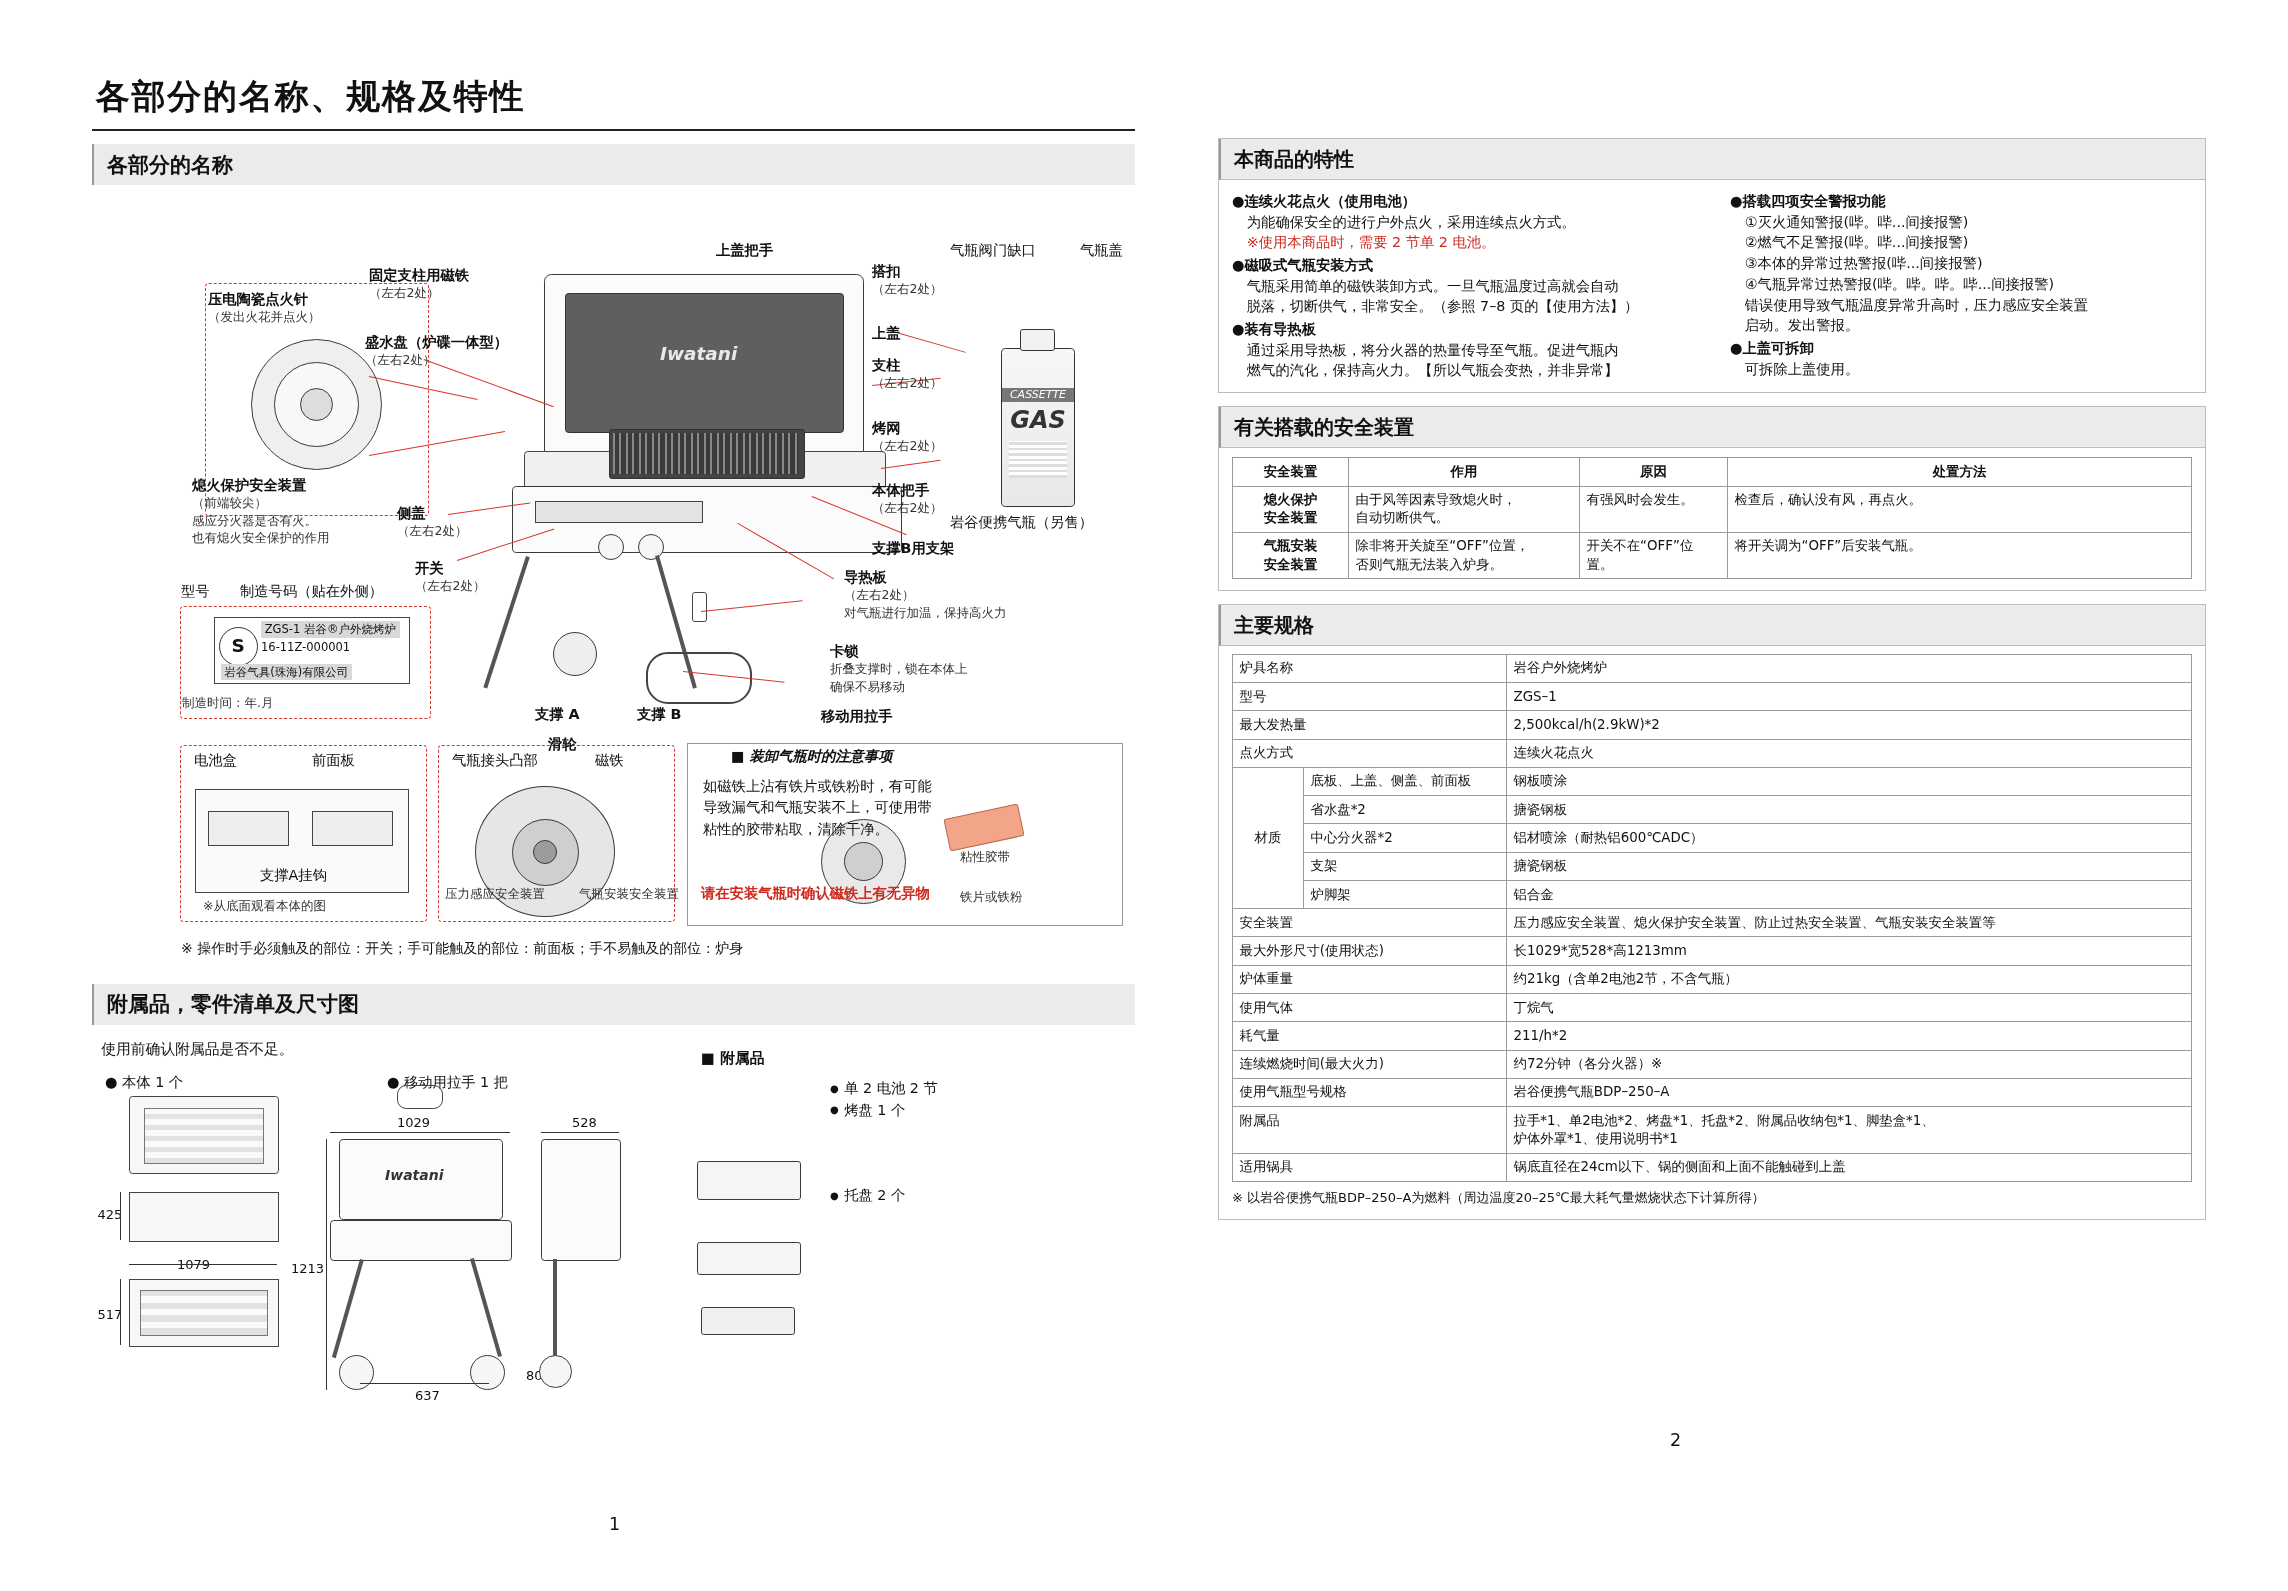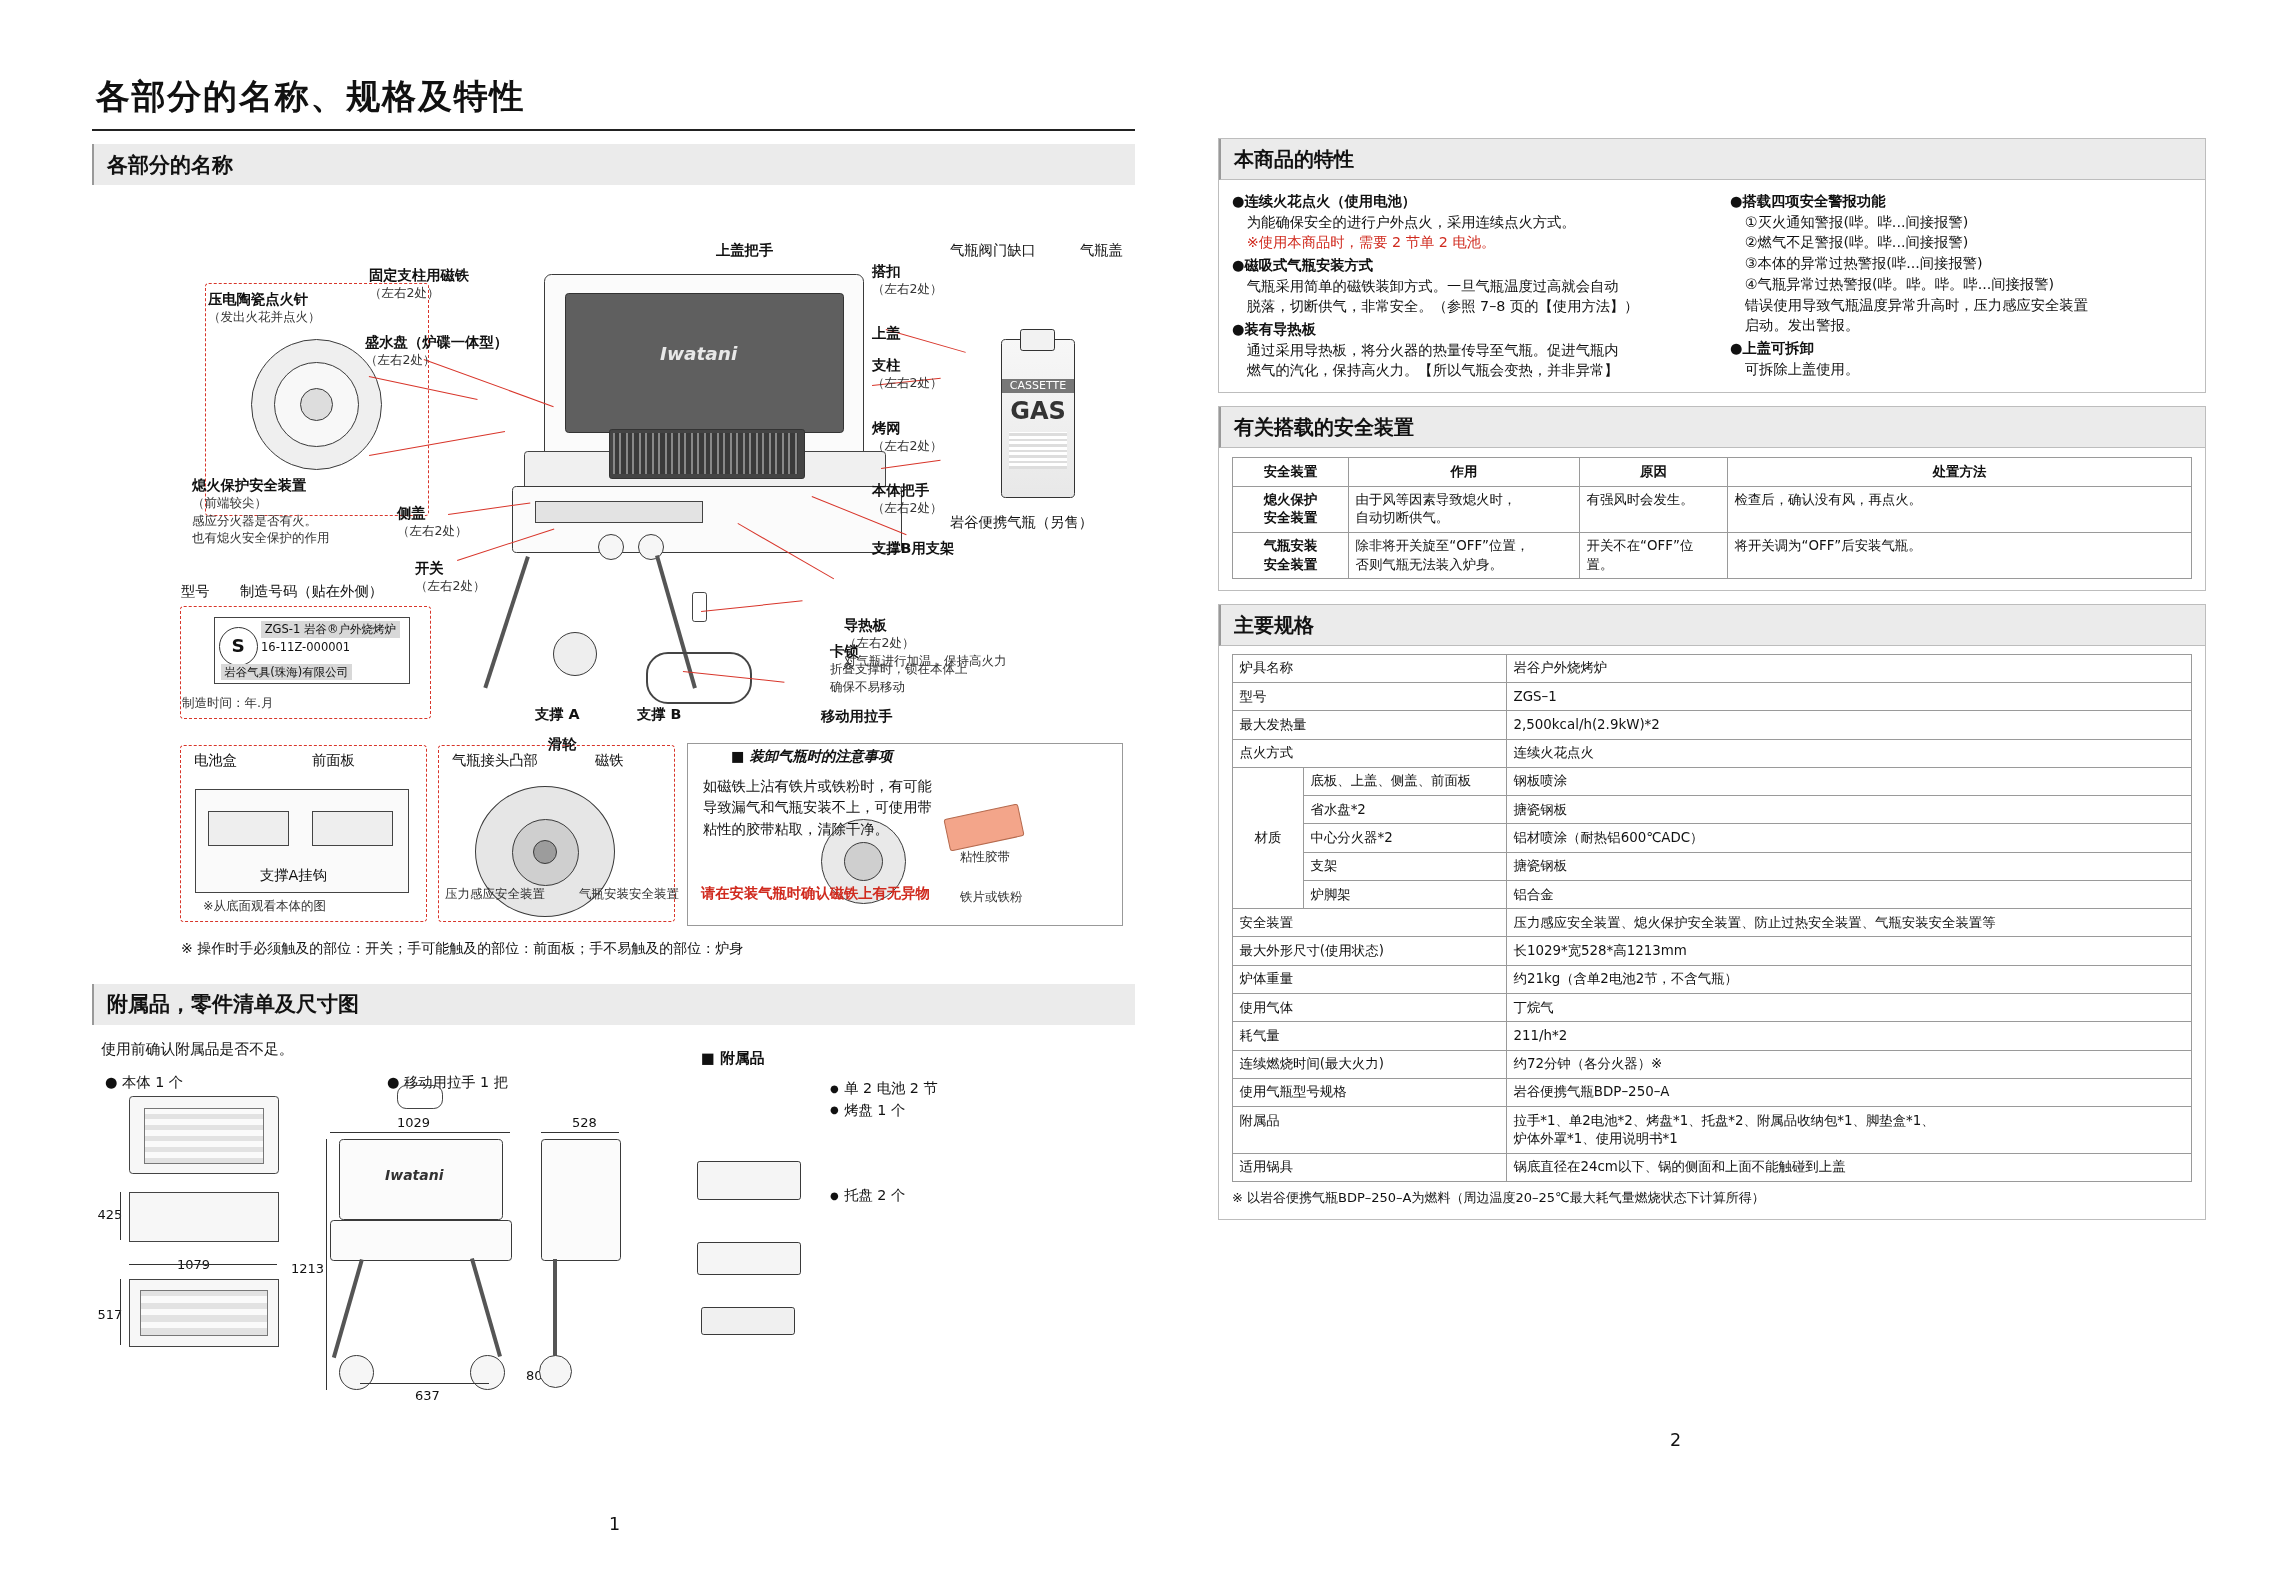--- a/index.html
+++ b/index.html
@@ -103,21 +103,21 @@
       <div class="dashbox" style="left:346px;top:554px;width:235px;height:175px;"></div>
       <div class="circle" style="left:383px;top:595px;width:138px;height:129px;background:#e6e6e6;"></div>
       <div class="circle" style="left:420px;top:628px;width:65px;height:65px;background:#cfcfcf;"></div>
       <div class="circle" style="left:441px;top:649px;width:22px;height:22px;background:#9c9c9c;"></div>
 
       <div class="solidbox" style="left:595px;top:552px;width:434px;height:181px;border-color:#999;"></div>
       <div class="circle" style="left:729px;top:628px;width:83px;height:83px;background:#e9e9e9;"></div>
       <div class="circle" style="left:752px;top:651px;width:37px;height:37px;background:#cfcfcf;"></div>
       <div style="position:absolute;left:854px;top:620px;width:74px;height:31px;background:#f3a58a;border:0.9px solid #b56a4e;border-radius:2.8px;transform:rotate(-12deg);"></div>
 
-      <div class="can" style="left:909px;top:148px;width:72px;height:157px;">
+      <div class="can" style="left:909px;top:157px;width:72px;height:157px;font-style:italic;">
         <div class="band" style="top:39px;height:14.8px;">CASSETTE</div>
         <div style="position:absolute;left:0;right:0;top:57px;text-align:center;font-size:24px;font-weight:bold;color:#333;">GAS</div>
         <div style="position:absolute;left:7.4px;right:7.4px;top:92px;height:37px;background:repeating-linear-gradient(0deg,#ddd 0 2.8px,#fff 2.8px 5.5px);"></div>
       </div>
       <div style="position:absolute;left:928px;top:138px;width:33px;height:20px;border:1.3px solid #333;border-radius:2.8px;background:#f2f2f2;"></div>
 
       <div class="redline" style="left:277px;top:185px;width:111px;transform:rotate(12deg);"></div>
       <div class="redline" style="left:277px;top:264px;width:138px;transform:rotate(-10deg);"></div>
       <div class="redline" style="left:332px;top:168px;width:138px;transform:rotate(20deg);"></div>
       <div class="redline" style="left:356px;top:323px;width:83px;transform:rotate(-8deg);"></div>
@@ -176,21 +176,21 @@
         <b>烤网</b><br>
         <span class="sub">（左右2处）</span>
       </div>
       <div class="lbl" style="left:780px;top:291px;">
         <b>本体把手</b><br>
         <span class="sub">（左右2处）</span>
       </div>
       <div class="lbl" style="left:780px;top:349px;">
         <b>支撑B用支架</b>
       </div>
-      <div class="lbl" style="left:752px;top:378px;width:258px;margin-top:48px;">
+      <div class="lbl" style="left:752px;top:378px;width:258px;">
         <b>导热板</b><br>
         <span class="sub">（左右2处）</span><br>
         <span class="sub">对气瓶进行加温，保持高火力</span>
       </div>
       <div class="lbl" style="left:738px;top:452px;width:277px;">
         <b>卡锁</b><br>
         <span class="sub">折叠支撑时，锁在本体上</span><br>
         <span class="sub">确保不易移动</span>
       </div>
       <div class="lbl" style="left:729px;top:517px;">

